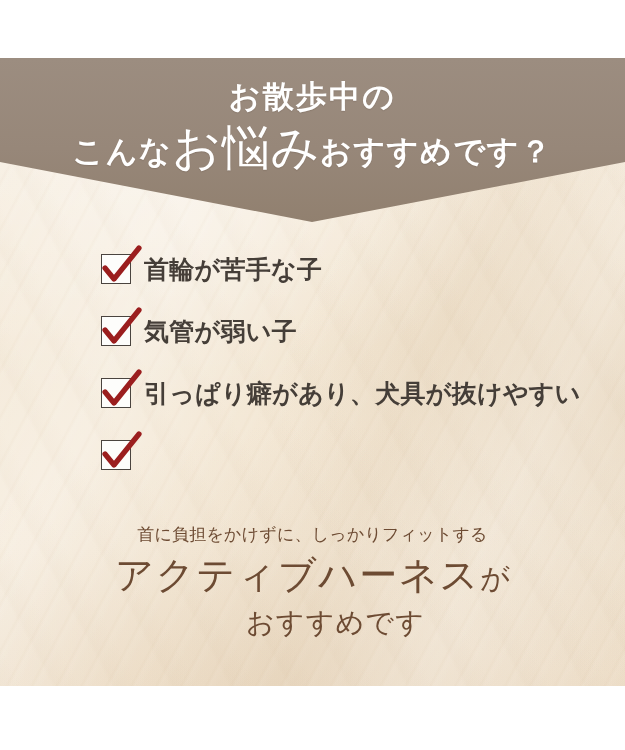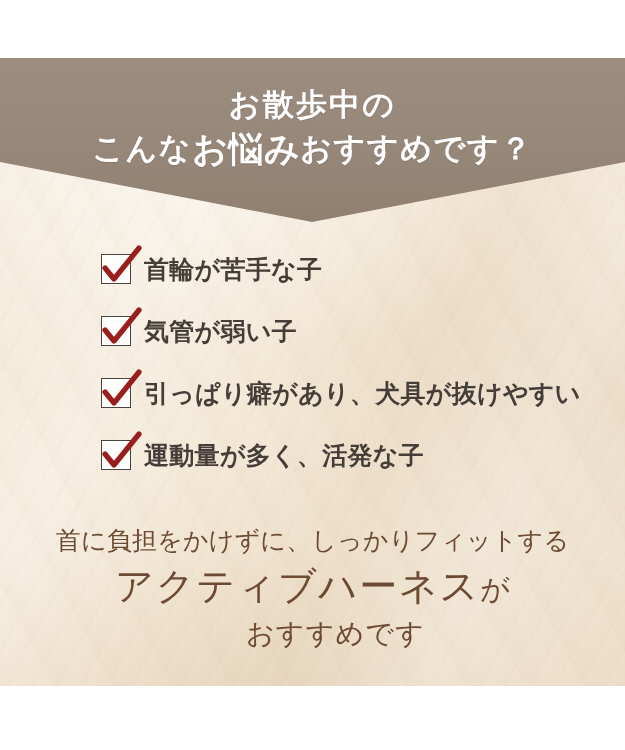--- a/index.html
+++ b/index.html
@@ -108,22 +108,22 @@
   .banner-line2 {
     color: #ffffff;
     font-size: 31px;
     line-height: 1.24;
     font-weight: 600;
     letter-spacing: 1.6px;
     white-space: nowrap;
     text-shadow: 0 1px 1px rgba(80,62,48,0.18);
   }
   .banner-line2 .em {
-    font-size: 35px;
-    font-weight: 700;
+    font-size: 48px;
+    font-weight: 400;
     letter-spacing: 0.5px;
     vertical-align: -2px;
   }
 
   
   .checklist {
     position: absolute;
     left: 74px;
     top: 250px;
     width: 520px;
@@ -169,21 +169,21 @@
   .closing {
     position: absolute;
     left: 0;
     top: 524px;
     width: 625px;
     text-align: center;
     color: #6d4b33;
     font-family: "Liberation Serif", "DejaVu Serif", serif;
   }
   .closing-line1 {
-    font-size: 25px;
+    font-size: 17px;
     line-height: 1.35;
     letter-spacing: 0.2px;
     font-weight: 400;
     white-space: nowrap;
   }
   .closing-line2 {
     font-size: 38px;
     line-height: 1.42;
     letter-spacing: 1.8px;
     font-weight: 400;
@@ -250,21 +250,20 @@
       </span>
       <span class="check-label">引っぱり癖があり、犬具が抜けやすい</span>
     </div>
 
     <div class="check-item">
       <span class="checkbox">
         <svg viewBox="0 0 44 42" xmlns="http://www.w3.org/2000/svg">
           <path d="M7 22 L16 33 L41 2" fill="none" stroke="#9b1e1e" stroke-width="5.2" stroke-linecap="round" stroke-linejoin="round"></path>
         </svg>
       </span>
-      <span class="check-label">運動量が多く、活発な子</span>
     </div>
 
   </div>
 
   <div class="closing">
     <div class="closing-line1">首に負担をかけずに、しっかりフィットする</div>
     <div class="closing-line2">
       <span>アクティブハーネス</span><span class="tail">が</span>
     </div>
     <div class="closing-line3">おすすめです</div>

